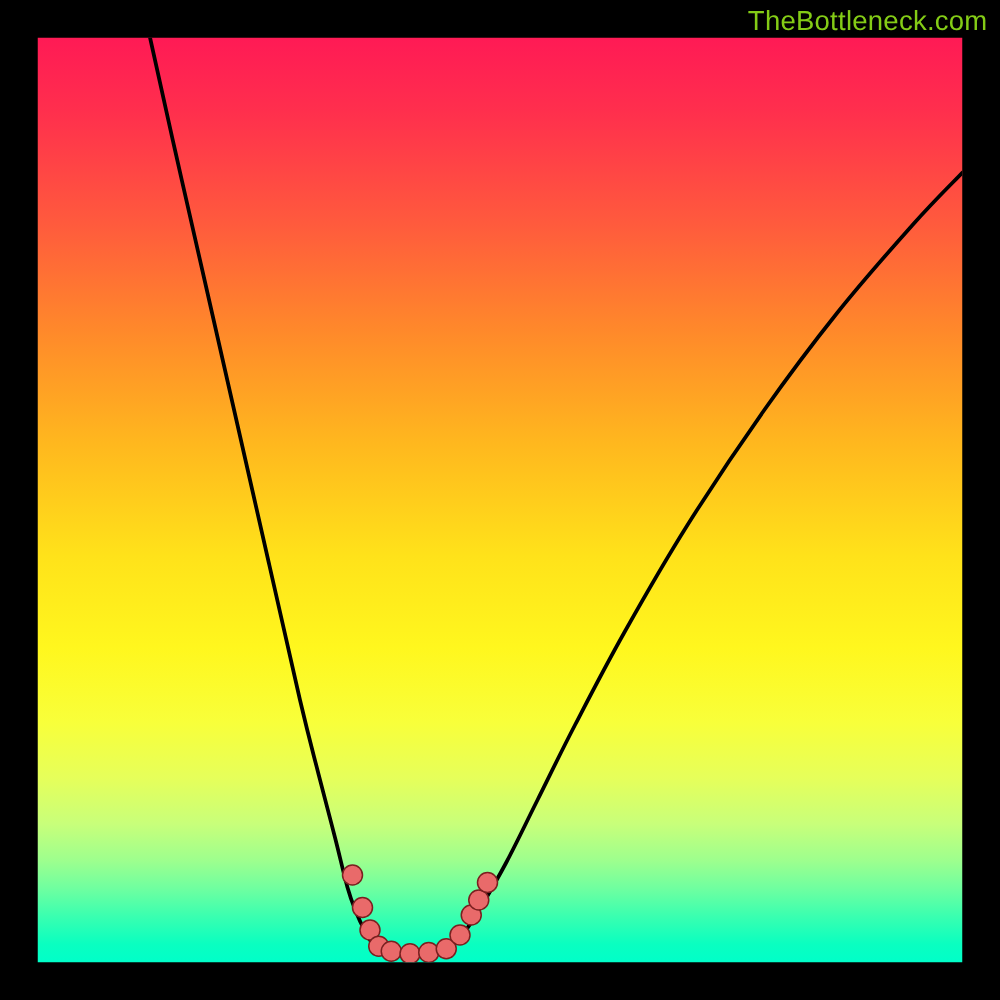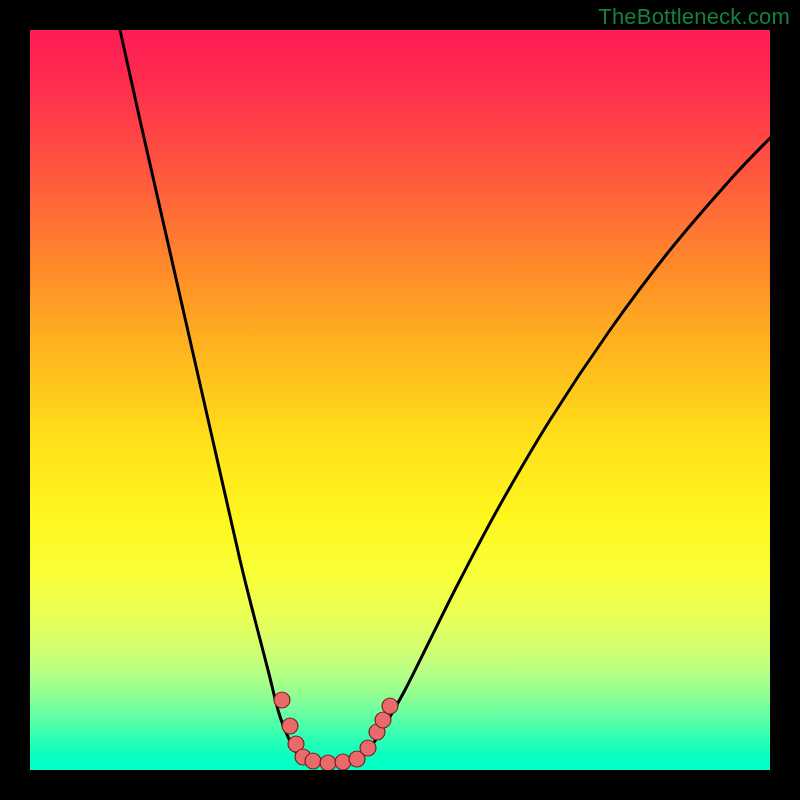--- a/index.html
+++ b/index.html
@@ -46,21 +46,21 @@
       #6fffa0 92%,
       #3affb0 95%,
       #0affc0 98%,
       #00ffc9 100%
     );
   }
   .watermark {
     position: absolute;
     top: 4px;
     right: 10px;
-    color: #15803d;
+    color: #84cc16;
     font-size: 22px;
     font-weight: 500;
     letter-spacing: 0.2px;
     user-select: none;
   }
   svg.curve {
     position: absolute;
     left: 0; top: 0;
     width: 100%;
     height: 100%;

